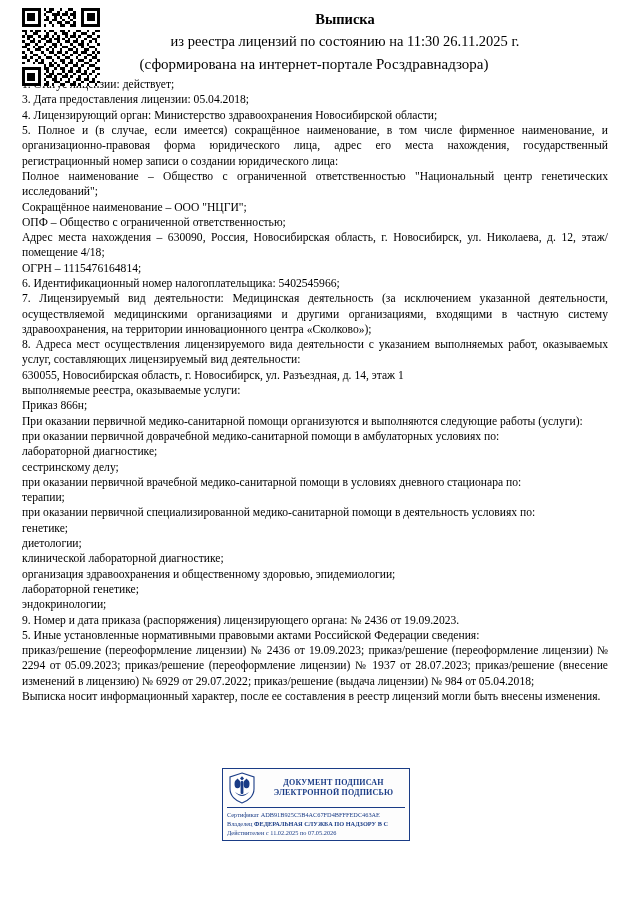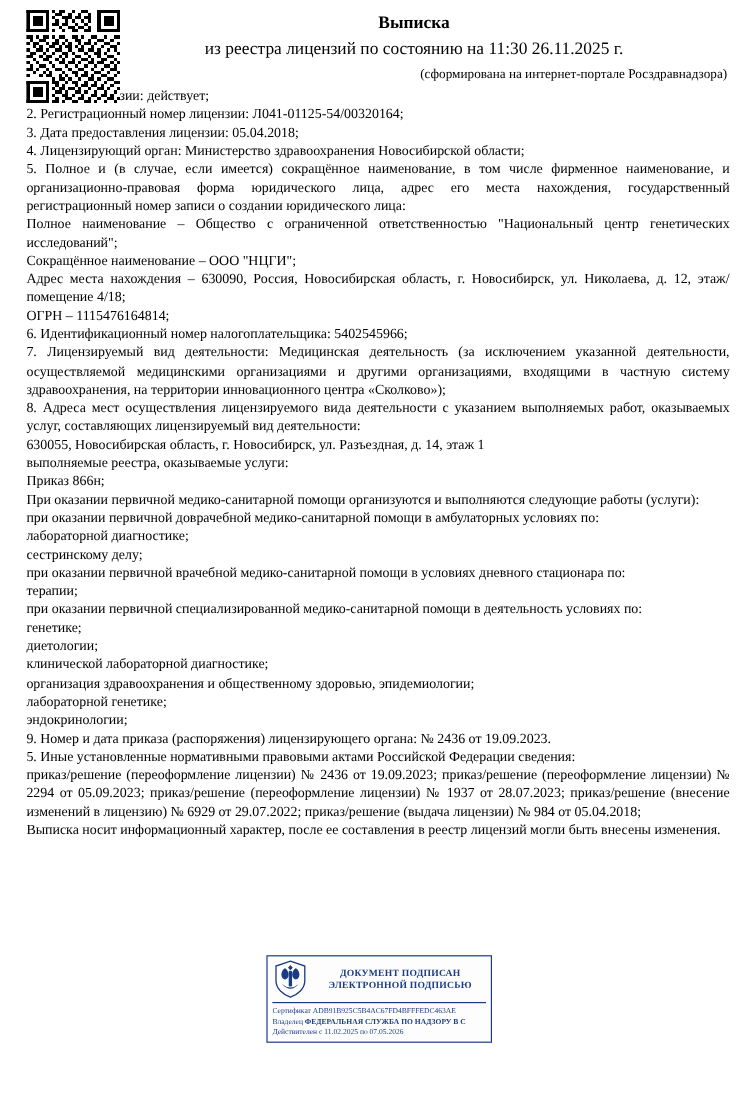--- a/index.html
+++ b/index.html
@@ -38,42 +38,42 @@
     font-weight: bold;
     line-height: 1.35;
   }
   .subtitle {
     font-size: 14.5px;
     font-weight: normal;
     line-height: 1.35;
     margin-top: 2px;
   }
   .note {
-    text-align: right;
-    font-size: 11px;
+    text-align: center;
+    font-size: 15px;
     margin-top: 5px;
     padding-right: 2px;
   }
   .body {
     margin-top: 4px;
     font-size: 11.6px;
     line-height: 1.32;
     text-align: justify;
   }
   .body p {
     margin: 0;
     padding: 0;
   }
   .ind1 { padding-left: 14px; }
   .ind2 { padding-left: 26px; }
   .blk { margin-top: 1px; }
   .stamp {
     position: absolute;
     left: 222px;
-    top: 796px;
+    top: 768px;
     width: 188px;
     border: 1px solid #1a3c86;
     background: #fdfdfd;
     box-sizing: border-box;
     padding: 3px 4px 3px 4px;
   }
   .stamp-top {
     display: flex;
     align-items: center;
     gap: 5px;
@@ -342,26 +342,26 @@
 
   <div class="head">
     <div class="title">Выписка</div>
     <div class="subtitle">из реестра лицензий по состоянию на 11:30 26.11.2025 г.</div>
   </div>
 
   <div class="note">(сформирована на интернет-портале Росздравнадзора)</div>
 
   <div class="body">
     <p>1. Статус лицензии: действует;</p>
-    <p>2. Регистрационный номер лицензии: Л041-01125-54/00320164;</p>
     <p>3. Дата предоставления лицензии: 05.04.2018;</p>
     <p>4. Лицензирующий орган: Министерство здравоохранения Новосибирской области;</p>
     <p>5. Полное и (в случае, если имеется) сокращённое наименование, в том числе фирменное наименование, и организационно-правовая форма юридического лица, адрес его места нахождения, государственный регистрационный номер записи о создании юридического лица:</p>
     <p>Полное наименование – Общество с ограниченной ответственностью "Национальный центр генетических исследований";</p>
     <p>Сокращённое наименование – ООО "НЦГИ";</p>
+    <p>ОПФ – Общество с ограниченной ответственностью;</p>
     <p>Адрес места нахождения – 630090, Россия, Новосибирская область, г. Новосибирск, ул. Николаева, д. 12, этаж/помещение 4/18;</p>
     <p>ОГРН – 1115476164814;</p>
     <p>6. Идентификационный номер налогоплательщика: 5402545966;</p>
     <p>7. Лицензируемый вид деятельности: Медицинская деятельность (за исключением указанной деятельности, осуществляемой медицинскими организациями и другими организациями, входящими в частную систему здравоохранения, на территории инновационного центра «Сколково»);</p>
     <p>8. Адреса мест осуществления лицензируемого вида деятельности с указанием выполняемых работ, оказываемых услуг, составляющих лицензируемый вид деятельности:</p>
     <p class="blk">630055, Новосибирская область, г. Новосибирск, ул. Разъездная, д. 14, этаж 1</p>
     <p>выполняемые реестра, оказываемые услуги:</p>
     <p class="blk">Приказ 866н;</p>
     <p>При оказании первичной медико-санитарной помощи организуются и выполняются следующие работы (услуги):</p>
     <p class="ind1">при оказании первичной доврачебной медико-санитарной помощи в амбулаторных условиях по:</p>

